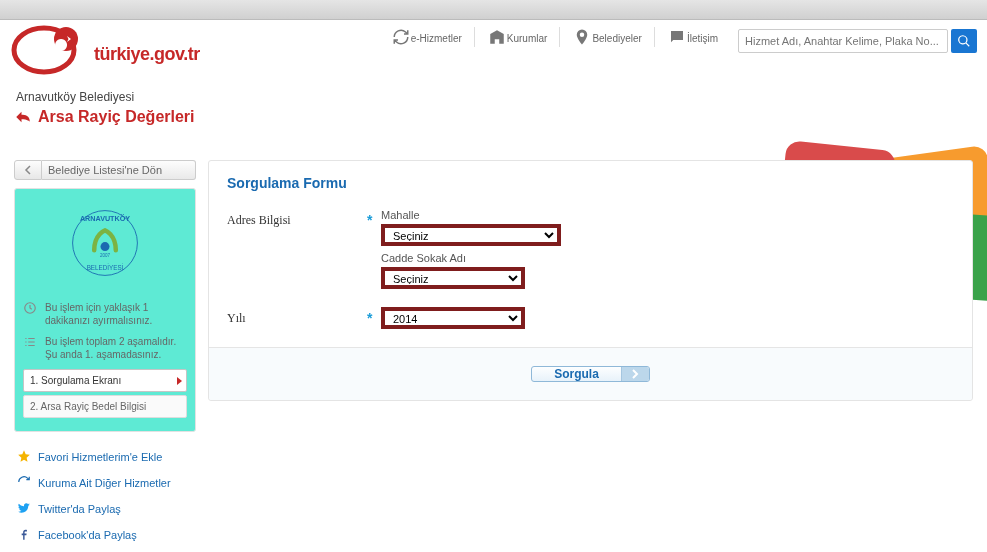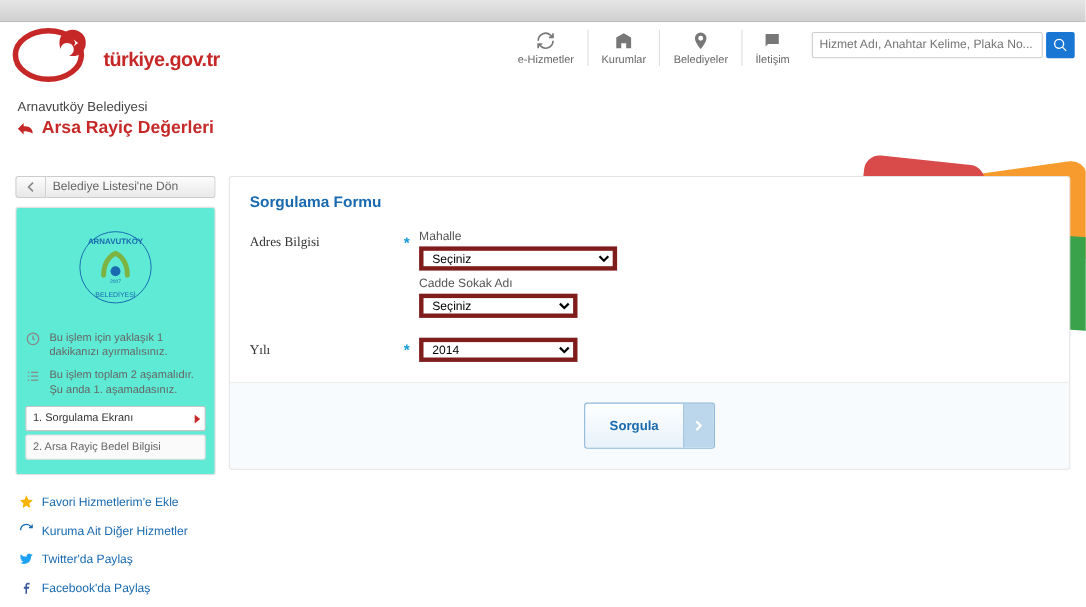--- a/index.html
+++ b/index.html
@@ -7,21 +7,21 @@
 
 
 .topbar { height: 20px; background: linear-gradient(#e5e5e5,#d0d0d0); border-bottom: 1px solid #bbb; }
 
 .header { position: relative; height: 60px; padding: 5px 10px 0 10px; display: flex; align-items: flex-start; }
 .logo-wrap { display: flex; align-items: center; }
 .logo-svg { width: 88px; height: 50px; }
 .site-name { color: #c62828; font-weight: bold; font-size: 18px; letter-spacing: -0.5px; margin-left: -4px; margin-top: 8px; font-family: Arial, sans-serif; }
 
 .navlinks { margin-left: auto; display: flex; gap: 0; align-items: flex-start; margin-top: 2px; }
-.navlink { display: flex; flex-direction: column; align-items: center; padding: 0 12px; border-right: 1px solid #ddd; cursor: pointer; }
+.navlink { display: flex; flex-direction: row; align-items: center; padding: 0 12px; border-right: 1px solid #ddd; cursor: pointer; }
 .navlink:last-of-type { border-right: none; }
 .navlink .ic { width: 20px; height: 20px; color: #777; display:flex;align-items:center;justify-content:center; }
 .navlink .lbl { font-size: 10px; color: #666; margin-top: 2px; }
 
 .searchwrap { display:flex; align-items:flex-start; margin-left: 8px; margin-top: 4px; }
 .searchbox { width: 210px; height: 24px; border: 1px solid #ccc; padding: 2px 6px; font-size: 11px; color: #999; border-radius: 2px; }
 .searchbtn { width: 26px; height: 24px; background: #1976d2; border: none; margin-left: 3px; border-radius: 2px; display:flex;align-items:center;justify-content:center; cursor:pointer; }
 .searchbtn svg { fill: #fff; }
 
 
@@ -61,21 +61,21 @@
 .formrow.year { margin-top: 18px; }
 .flabel { width: 140px; font-size:12px; color:#333; padding-top:4px;font-family:Liberation Serif, serif; }
 .freq { color:#1a9cd8; font-size:14px; font-weight:bold; width:14px; padding-top:3px; }
 .ffields { flex:1; }
 .sublabel { font-size:11px; color:#555; margin-bottom:3px; margin-top:6px; }
 .sublabel:first-child { margin-top:0; }
 select.sel { width: 180px; height: 22px; border:4px solid #7f1d1d; font-size:11px; padding: 1px 4px; background:#fff; }
 select.sel.small { width: 144px; }
 
 .submitbar { border-top:1px solid #e5e5e5; margin-top:18px; padding-top:18px; display:flex; justify-content:center; background:#f8fbfd; margin-left:-18px;margin-right:-18px;margin-bottom:-14px; padding-bottom:18px; border-radius:0 0 3px 3px;}
-.submitbtn { display:flex; align-items:center; height:42px; border:1px solid #8fb8d8; border-radius:3px; background:linear-gradient(#fdfeff,#e8f2fa); cursor:pointer; overflow:hidden; }
+.submitbtn { display:flex; align-items:center; height:16px; border:1px solid #8fb8d8; border-radius:3px; background:linear-gradient(#fdfeff,#e8f2fa); cursor:pointer; overflow:hidden; }
 .submitbtn .t { padding: 0 22px; font-size:12px; color:#1a6ab0; font-weight:bold; }
 .submitbtn .arr { width:28px; height:100%; background:#bcd7eb; display:flex;align-items:center;justify-content:center; border-left:1px solid #a5c6e0; }
 
 
 .bubbles { position:absolute; right:-30px; top:130px; width:280px; height:230px; z-index:-1; pointer-events:none; }
 </style>
 </head>
 <body>
 
 <div class="topbar"></div>

